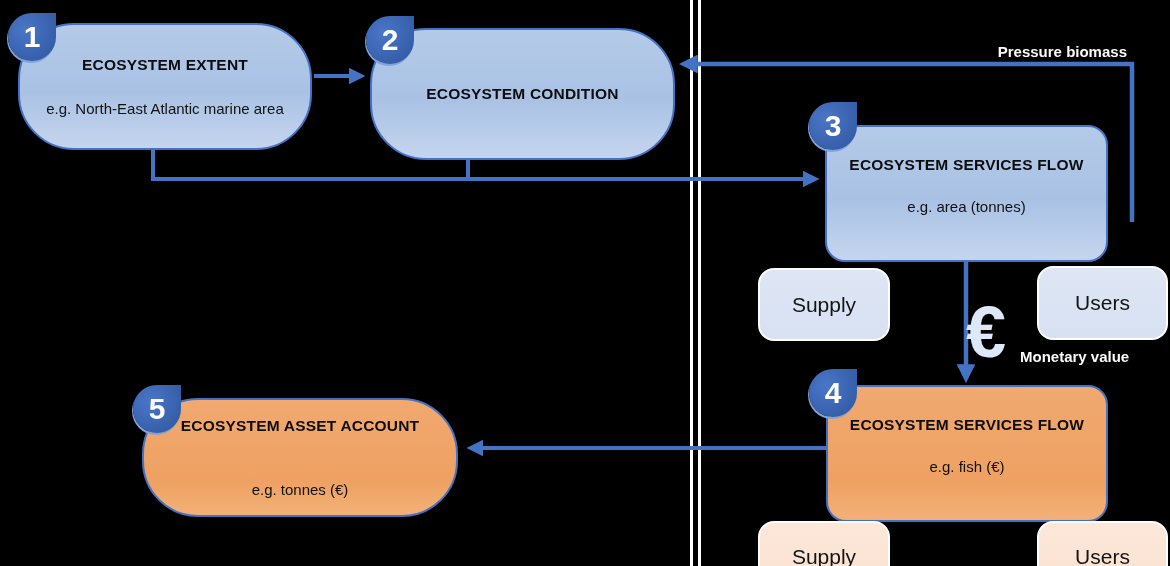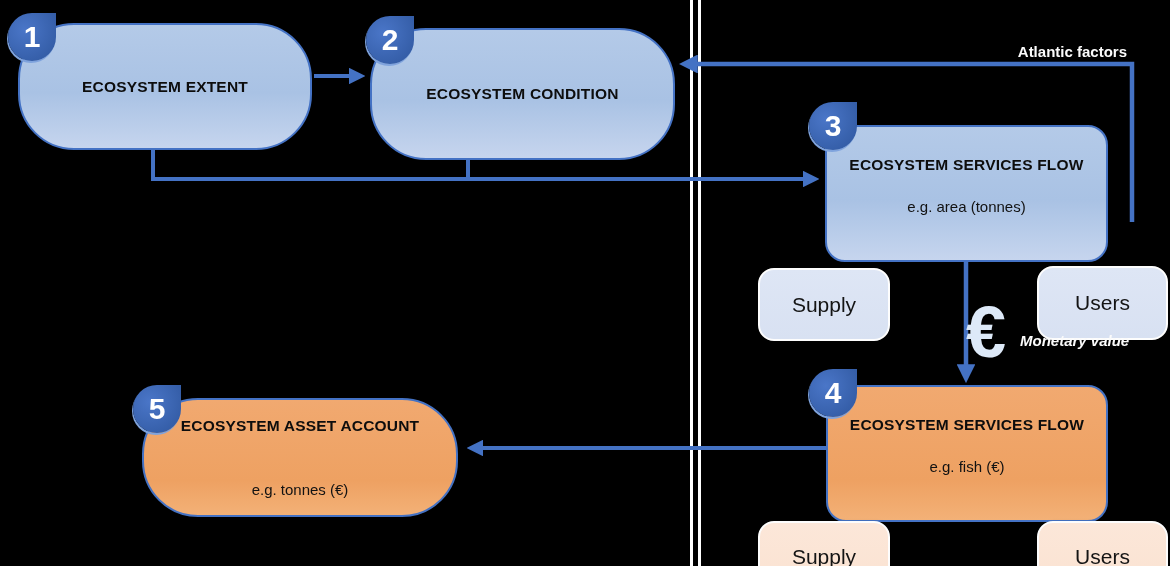--- a/index.html
+++ b/index.html
@@ -59,20 +59,21 @@
     <path d="M153 126 V179" stroke="#4472c4" stroke-width="4" fill="none"></path>
     <path d="M468 131 V179" stroke="#4472c4" stroke-width="4" fill="none"></path>
     <path d="M151 179 H806" stroke="#4472c4" stroke-width="4" fill="none" marker-end="url(#ah)"></path>
     <path d="M1132 222 V64 H694" stroke="#4472c4" stroke-width="4.5" fill="none" marker-end="url(#ah)"></path>
     <path d="M966 260 V368" stroke="#4472c4" stroke-width="4.5" fill="none" marker-end="url(#ah)"></path>
     <path d="M826 448 H480" stroke="#4472c4" stroke-width="4" fill="none" marker-end="url(#ah)"></path>
   </svg>
 
   <div class="node blue-node stadium" style="left:18px;top:23px;width:294px;height:127px;">
     <div class="node-title">ECOSYSTEM EXTENT</div>
+    <div class="node-example">e.g. North-East Atlantic marine area</div>
   </div>
   <div class="badge" style="left:8px;top:13px;">1</div>
 
   <div class="node blue-node stadium" style="left:370px;top:28px;width:305px;height:132px;">
     <div class="node-title">ECOSYSTEM CONDITION</div>
   </div>
   <div class="badge" style="left:366px;top:16px;">2</div>
 
   <div class="node blue-node rounded" style="left:825px;top:125px;width:283px;height:137px;padding-bottom:20px;">
     <div class="node-title">ECOSYSTEM SERVICES FLOW</div>
@@ -89,17 +90,17 @@
   <div class="badge" style="left:809px;top:369px;">4</div>
   <div class="subbox sub-orange" style="left:758px;top:478px;width:132px;height:72px;">Supply</div>
   <div class="subbox sub-orange" style="left:1037px;top:478px;width:131px;height:72px;">Users</div>
 
   <div class="node orange-node stadium" style="left:142px;top:398px;width:316px;height:119px;gap:32px;">
     <div class="node-title">ECOSYSTEM ASSET ACCOUNT</div>
     <div class="node-example">e.g. tonnes (€)</div>
   </div>
   <div class="badge" style="left:133px;top:385px;">5</div>
 
-  <div class="white-label" style="left:985px;top:43px;width:142px;text-align:right;">Atlantic factors</div>
+  <div class="white-label" style="left:985px;top:43px;width:142px;text-align:right;">Pressure biomass</div>
   <div class="euro" style="left:966px;top:300px;">€</div>
-  <div class="white-label" style="left:1020px;top:332px;font-style:italic;">Monetary value</div>
+  <div class="white-label" style="left:1020px;top:348px;">Monetary value</div>
 
 </div>
 
 </body></html>

